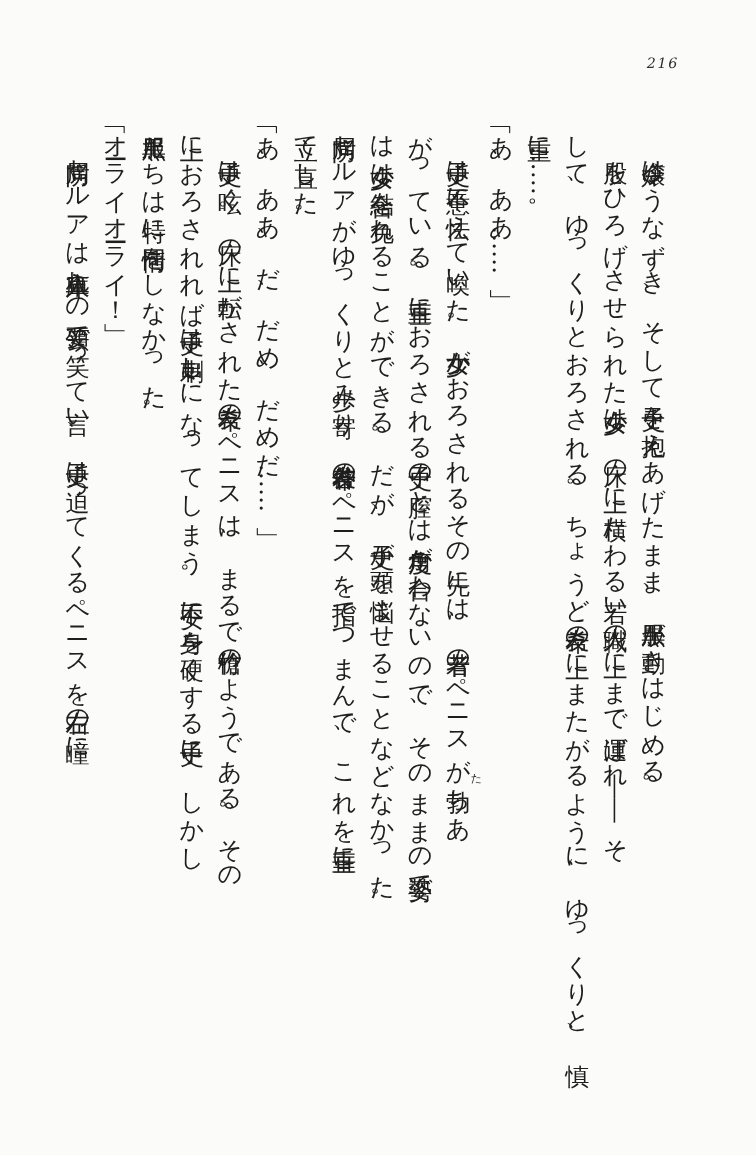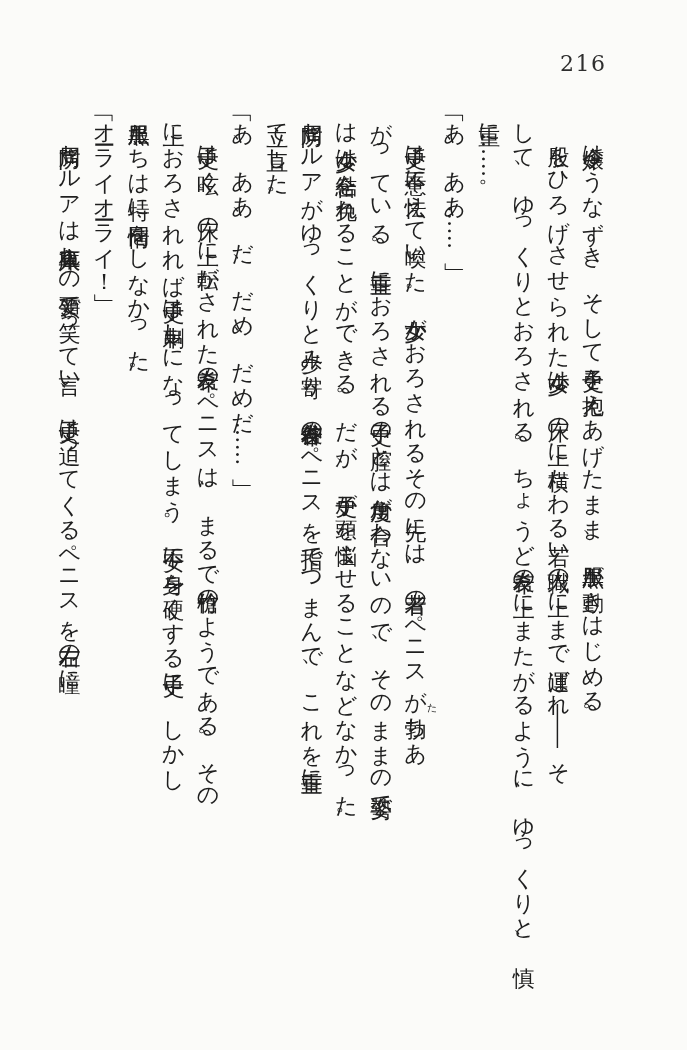--- a/index.html
+++ b/index.html
@@ -14,22 +14,23 @@
     background: #fbfbf9;
     font-family: "DejaVu Serif", "Liberation Serif", serif;
   }
   .page {
     position: absolute;
     inset: 0;
   }
   .page-number {
     position: absolute;
     top: 51px;
-    left: 560px;
-    font-size: 22px;
+    left: 588px;
+    font-size: 13px;
+    font-style: italic;
     letter-spacing: 1.5px;
     color: #2e2e2e;
   }
   .text-block {
     position: absolute;
     top: 108px;
     right: 77px;
     height: 856px;
     width: 554px;
     writing-mode: vertical-rl;

